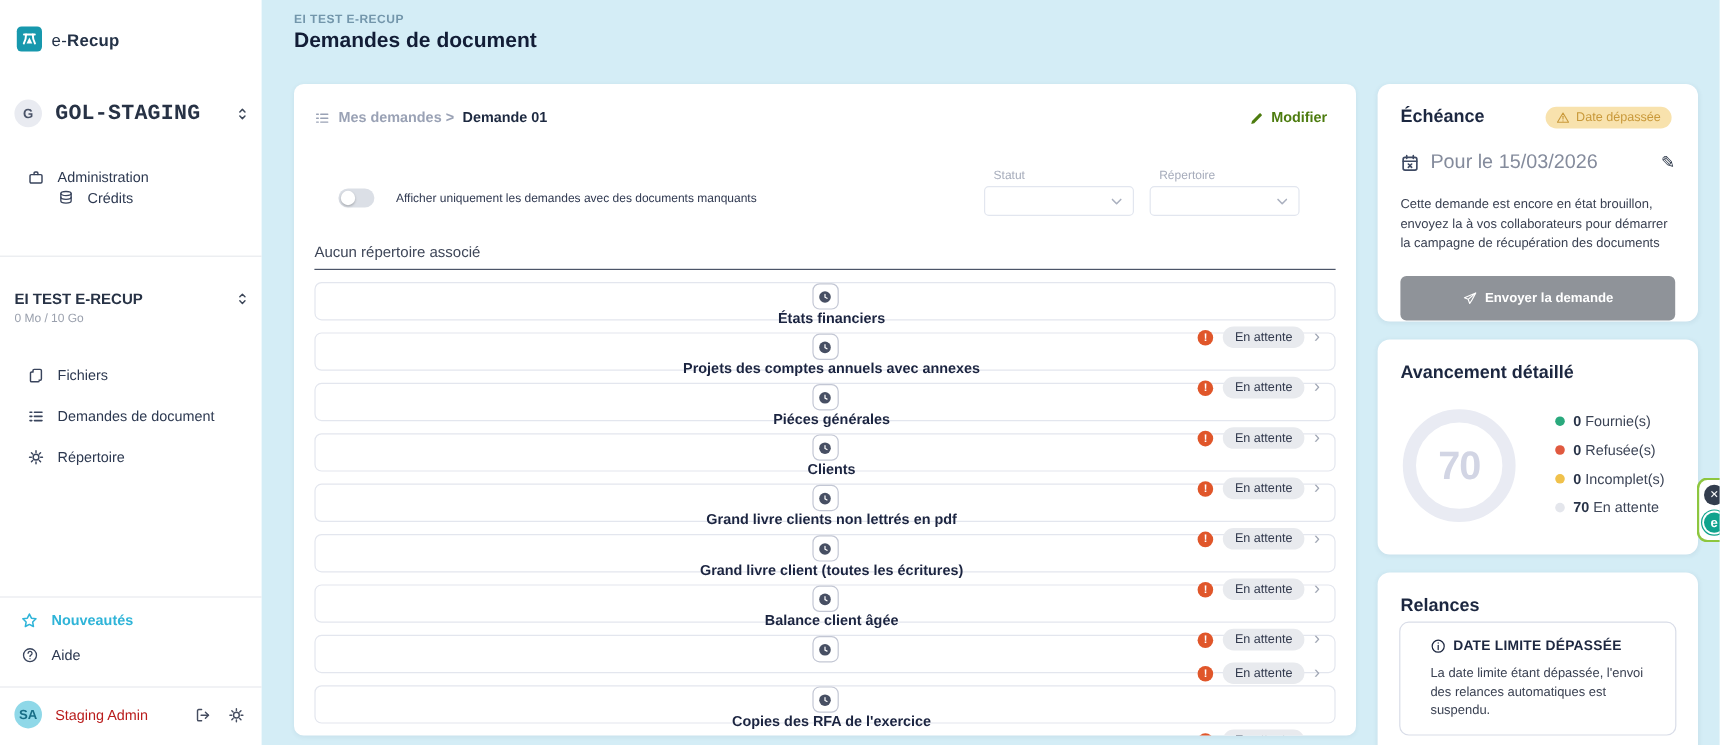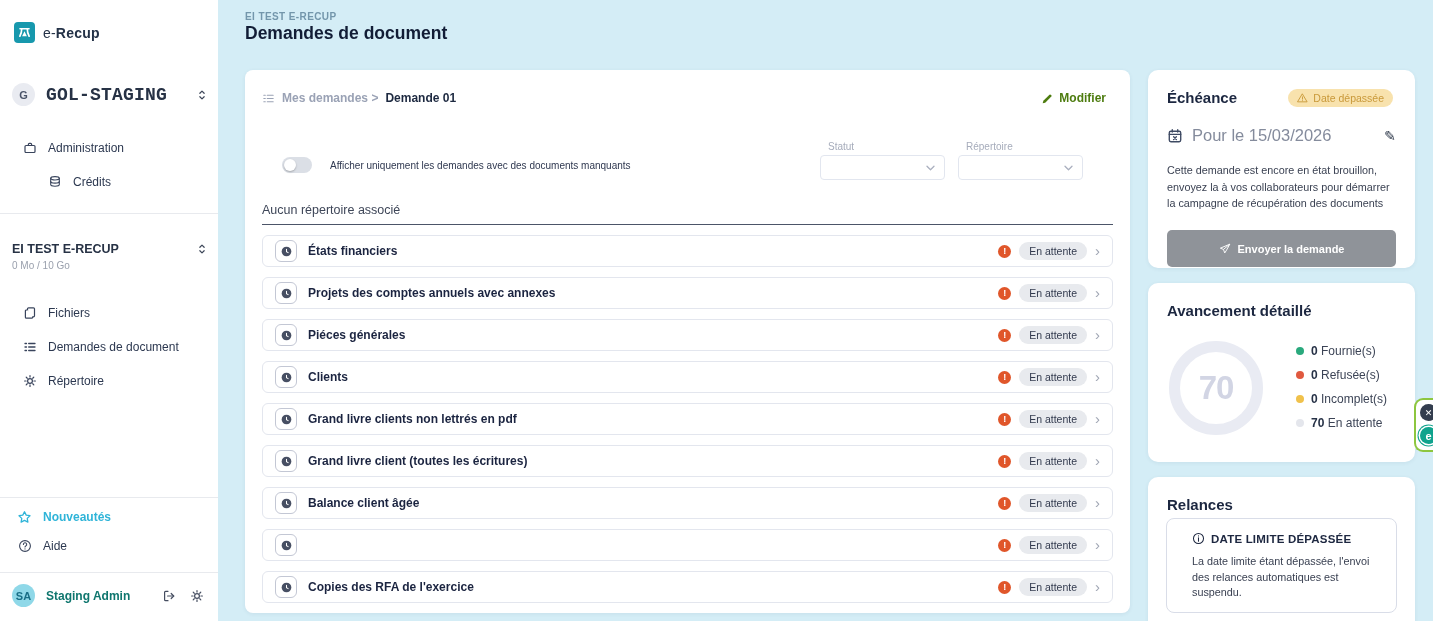--- a/index.html
+++ b/index.html
@@ -19,21 +19,21 @@
   .sort-icon { color:#3c4658; flex:none; }
   .side-item { position:absolute; left:0; display:flex; align-items:center; gap:11px; padding-left:23px; height:20px; font-size:12px; color:#2c3850; cursor:pointer; width:100%; }
   .side-item .ic { color:#39445c; flex:none; display:flex; }
   .divider { position:absolute; left:0; right:0; height:1px; background:#e8eaee; }
   .ws-name-row { position:absolute; top:242px; left:12px; right:10px; display:flex; align-items:center; }
   .ws-name { font-size:12.5px; font-weight:700; color:#273245; flex:1; }
   .ws-usage { position:absolute; top:260px; left:12px; font-size:10px; color:#9aa0ad; }
   .cyan { color:#2fb4d8 !important; font-weight:700; }
   .user-row { position:absolute; top:584px; left:12px; right:14px; display:flex; align-items:center; gap:11px; }
   .user-avatar { background:#8fd8e8; color:#186e86; }
-  .user-name { font-size:12px; font-weight:700; color:#0f766e; flex:1; }
+  .user-name { font-size:12px; font-weight:400; color:#b91c1c; flex:1; }
   .user-actions { display:flex; gap:14px; align-items:center; color:#454d60; }
   .user-actions span { cursor:pointer; display:flex; }
 
   
   .eyebrow { position:absolute; left:245px; top:11px; font-size:10px; font-weight:700; color:#7396ab; letter-spacing:.4px; }
   .page-title { position:absolute; left:245px; top:23px; font-size:17.5px; font-weight:700; color:#121d36; }
 
   
   .card { background:#fff; border-radius:8px; box-shadow:0 1px 4px rgba(30,60,90,.07); position:absolute; }
   .main-card { left:245px; top:70px; width:885px; height:543px; overflow:hidden; }
@@ -44,21 +44,21 @@
   .toggle-row { position:absolute; top:87px; left:37px; display:flex; align-items:center; gap:18px; }
   .toggle { width:30px; height:16px; border-radius:9px; background:#dbdfe6; position:relative; cursor:pointer; flex:none; }
   .toggle::after { content:""; position:absolute; left:2px; top:2px; width:12px; height:12px; border-radius:50%; background:#fff; box-shadow:0 1px 2px rgba(0,0,0,.25); }
   .toggle-label { font-size:10px; color:#2f3850; }
   .filter { position:absolute; top:71px; width:125px; }
   .filter-statut { left:575px; } .filter-rep { left:713px; }
   .filter-label { font-size:10px; color:#a6acbb; padding-left:8px; margin-bottom:3px; }
   .filter-box { height:25px; border:1px solid #e2e6ef; border-radius:4px; background:#fff; display:flex; align-items:center; justify-content:flex-end; padding-right:9px; color:#aab0bf; cursor:pointer; }
   .section-head { position:absolute; top:133px; left:17px; right:17px; font-size:12.5px; color:#3e4658; padding-bottom:7px; border-bottom:1px solid #4c5568; }
   .doc-list { position:absolute; top:165px; left:17px; right:17px; }
-  .row { display:flex; align-items:center; height:32px; border:1px solid #e3e6ee; border-radius:6px; background:#fff; margin-bottom:10px; padding:0 12px; cursor:pointer; }
+  .row { display:flex; align-items:center; height:32px; border:1px solid #e3e6ee; border-radius:6px; background:#fff; margin-bottom:10px; padding:0 12px; cursor:pointer;flex-direction:column; }
   .row-icon { width:22px; height:22px; border:1px solid #c3c7d4; border-radius:6px; display:flex; align-items:center; justify-content:center; flex:none; }
   .row-title { font-size:12px; font-weight:700; color:#1b2440; margin-left:11px; }
   .row-right { margin-left:auto; display:flex; align-items:center; gap:8px; }
   .excl { width:13px; height:13px; border-radius:50%; background:#e0562a; color:#fff; font-size:9px; font-weight:700; display:flex; align-items:center; justify-content:center; }
   .pill { background:#e8eaee; color:#323a4e; font-size:10.5px; padding:3px 10px; border-radius:10px; }
   .chev { color:#a0a6b4; font-size:15px; line-height:1; padding-bottom:2px; }
 
   
   .panel-card { left:1148px; width:267px; border-radius:10px; }
   .pc1 { top:70px; height:198px; } .pc2 { top:283px; height:179px; } .pc3 { top:477px; height:160px; }
@@ -115,21 +115,21 @@
 
   <div class="side-item" style="top:138px;">
     <span class="ic">
         <svg width="14" height="14" viewBox="0 0 14 14" fill="none" stroke="currentColor" stroke-width="1.2" stroke-linecap="round" stroke-linejoin="round">
           <rect x="2" y="4.5" width="10" height="7" rx="1"></rect>
           <path d="M5.4 4.5 V3.3 a1 1 0 0 1 1-1 h1.2 a1 1 0 0 1 1 1 V4.5"></path>
         </svg>
       </span>
     <span>Administration</span>
   </div>
-  <div class="side-item" style="top:172px;padding-left:48px;">
+  <div class="side-item" style="top:155px;padding-left:48px;">
     <span class="ic">
         <svg width="14" height="14" viewBox="0 0 14 14" fill="none" stroke="currentColor" stroke-width="1.1" stroke-linecap="round">
           <ellipse cx="7" cy="3.3" rx="4.3" ry="1.7"></ellipse>
           <path d="M2.7 3.3 v3.1 c0 .95 1.93 1.7 4.3 1.7 s4.3-.75 4.3-1.7 V3.3"></path>
           <path d="M2.7 6.4 v3.1 c0 .95 1.93 1.7 4.3 1.7 s4.3-.75 4.3-1.7 V6.4"></path>
         </svg>
       </span>
     <span>Crédits</span>
   </div>
 

